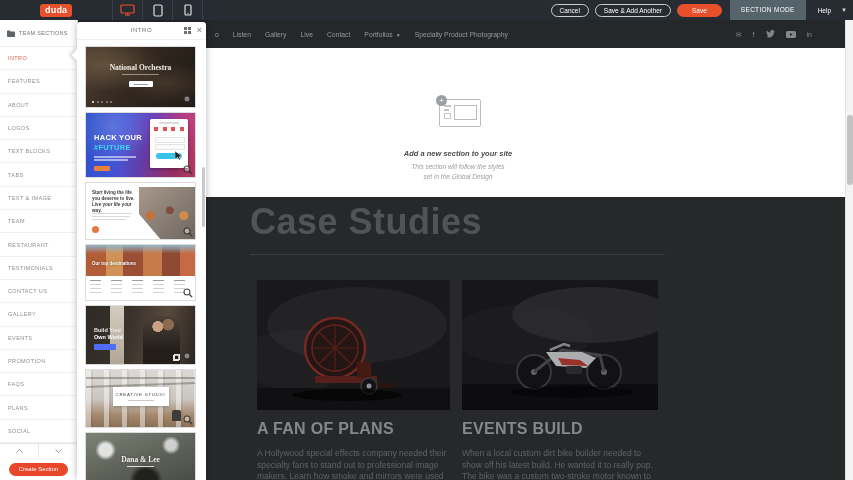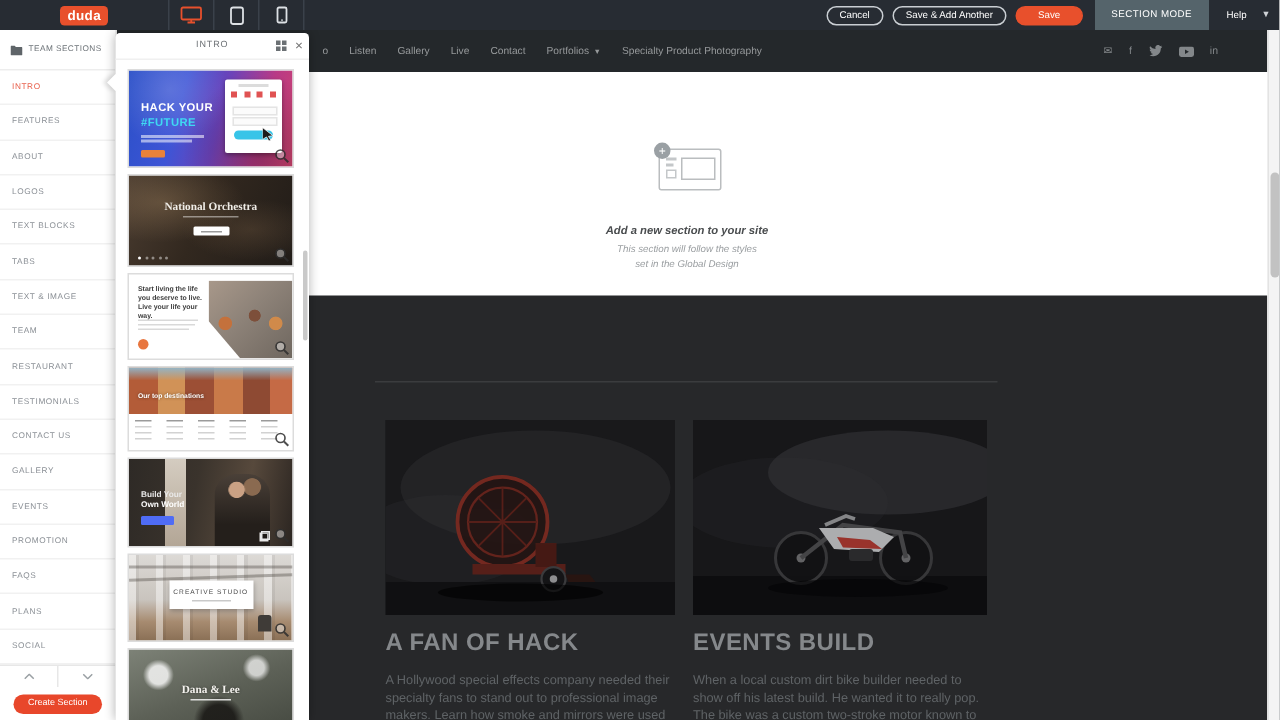--- a/index.html
+++ b/index.html
@@ -286,20 +286,21 @@
         <div class="add-badge">+</div>
       </div>
       <div class="add-title">Add a new section to your site</div>
       <div class="add-sub">
         <div>This section will follow the styles</div>
         <div>set in the Global Design</div>
       </div>
     </div>
 
     <div class="dark-section">
+      <div class="cs-heading">Case Studies</div>
       <div class="cs-divider"></div>
 
       <div class="cs-card c1">
         <div class="cs-img">
           <svg viewBox="0 0 193 130" preserveAspectRatio="none">
             <rect width="193" height="130" fill="#19191b"></rect>
             <ellipse cx="100" cy="45" rx="90" ry="38" fill="#3c3d40" opacity=".28"></ellipse>
             <ellipse cx="40" cy="80" rx="60" ry="30" fill="#323336" opacity=".25"></ellipse>
             <rect y="108" width="193" height="22" fill="#101012"></rect>
             <g opacity=".9">
@@ -309,21 +310,21 @@
               <rect x="58" y="96" width="62" height="7" fill="#5d2019"></rect>
               <rect x="100" y="82" width="14" height="16" fill="#4a1a14"></rect>
               <circle cx="112" cy="106" r="8" fill="#141416" stroke="#3e3e40" stroke-width="1.5"></circle>
               <circle cx="112" cy="106" r="2.5" fill="#9a9a9c"></circle>
               <path d="M120 103h16l4 5h-18z" fill="#2a1511"></path>
             </g>
             <ellipse cx="90" cy="115" rx="55" ry="6" fill="#06060
 7" opacity=".6"></ellipse>
           </svg>
         </div>
-        <div class="cs-title">A FAN OF HACK</div>
+        <div class="cs-title">A FAN OF PLANS</div>
         <div class="cs-body">A Hollywood special effects company needed their specialty fans to stand out to professional image makers. Learn how smoke and mirrors were used to</div>
       </div>
 
       <div class="cs-card c2">
         <div class="cs-img">
           <svg viewBox="0 0 196 130" preserveAspectRatio="none">
             <rect width="196" height="130" fill="#171719"></rect>
             <ellipse cx="130" cy="35" rx="80" ry="28" fill="#47484c" opacity=".35"></ellipse>
             <ellipse cx="60" cy="55" rx="70" ry="30" fill="#313236" opacity=".22"></ellipse>
             <rect y="104" width="196" height="26" fill="#0d0d0f"></rect>
@@ -353,20 +354,40 @@
       <div class="panel-title">INTRO</div>
       <div class="grid-icon">
           <i></i>
           <i></i>
           <i></i>
           <i></i>
         </div>
       <div class="close-x">×</div>
     </div>
     <div class="thumbs">
+
+      <div class="thumb t2">
+        <div class="streak"></div>
+        <div class="t2-title">National Orchestra</div>
+        <div class="t2-sub"></div>
+        <div class="t2-btn">
+            <i></i>
+          </div>
+        <div class="t2-dots">
+            <i></i>
+            <i></i>
+            <i></i>
+            <i></i>
+            <i></i>
+          </div>
+        <svg class="mag" viewBox="0 0 10 10">
+            <circle cx="4" cy="4" r="3" fill="rgba(255,255,255,.5)" stroke="#2e2e2e" stroke-width="1.1"></circle>
+            <line x1="6.3" y1="6.3" x2="9.2" y2="9.2" stroke="#2e2e2e" stroke-width="1.3"></line>
+          </svg>
+      </div>
 
       <div class="thumb t1">
         <div class="shade"></div>
         <div class="t1-title">HACK YOUR</div>
         <div class="t1-sub">#FUTURE</div>
         <div class="cap cap1"></div>
           <div class="cap cap2"></div>
         <div class="t1-btn"></div>
         <div class="t1-card">
           <span class="hd"></span>
@@ -382,40 +403,20 @@
         </div>
         <svg class="t1-cursor" viewBox="0 0 7 9">
             <path d="M0 0l7 5.5-3 .4 1.6 2.6-1.4.5-1.5-2.7L0 8z" fill="#1c1c1c" stroke="#fff" stroke-width=".5"></path>
           </svg>
         <svg class="mag" viewBox="0 0 10 10">
             <circle cx="4" cy="4" r="3" fill="rgba(255,255,255,.5)" stroke="#2e2e2e" stroke-width="1.1"></circle>
             <line x1="6.3" y1="6.3" x2="9.2" y2="9.2" stroke="#2e2e2e" stroke-width="1.3"></line>
           </svg>
       </div>
 
-      <div class="thumb t2">
-        <div class="streak"></div>
-        <div class="t2-title">National Orchestra</div>
-        <div class="t2-sub"></div>
-        <div class="t2-btn">
-            <i></i>
-          </div>
-        <div class="t2-dots">
-            <i></i>
-            <i></i>
-            <i></i>
-            <i></i>
-            <i></i>
-          </div>
-        <svg class="mag" viewBox="0 0 10 10">
-            <circle cx="4" cy="4" r="3" fill="rgba(255,255,255,.5)" stroke="#2e2e2e" stroke-width="1.1"></circle>
-            <line x1="6.3" y1="6.3" x2="9.2" y2="9.2" stroke="#2e2e2e" stroke-width="1.3"></line>
-          </svg>
-      </div>
-
       <div class="thumb t3">
         <div class="t3-title">Start living the life you deserve to live. Live your life your way.</div>
         <div class="ln ln1"></div>
           <div class="ln ln2"></div>
           <div class="ln ln3"></div>
         <div class="t3-circle"></div>
         <div class="t3-img"></div>
         <svg class="mag" viewBox="0 0 10 10">
             <circle cx="4" cy="4" r="3" fill="rgba(255,255,255,.5)" stroke="#2e2e2e" stroke-width="1.1"></circle>
             <line x1="6.3" y1="6.3" x2="9.2" y2="9.2" stroke="#2e2e2e" stroke-width="1.3"></line>

